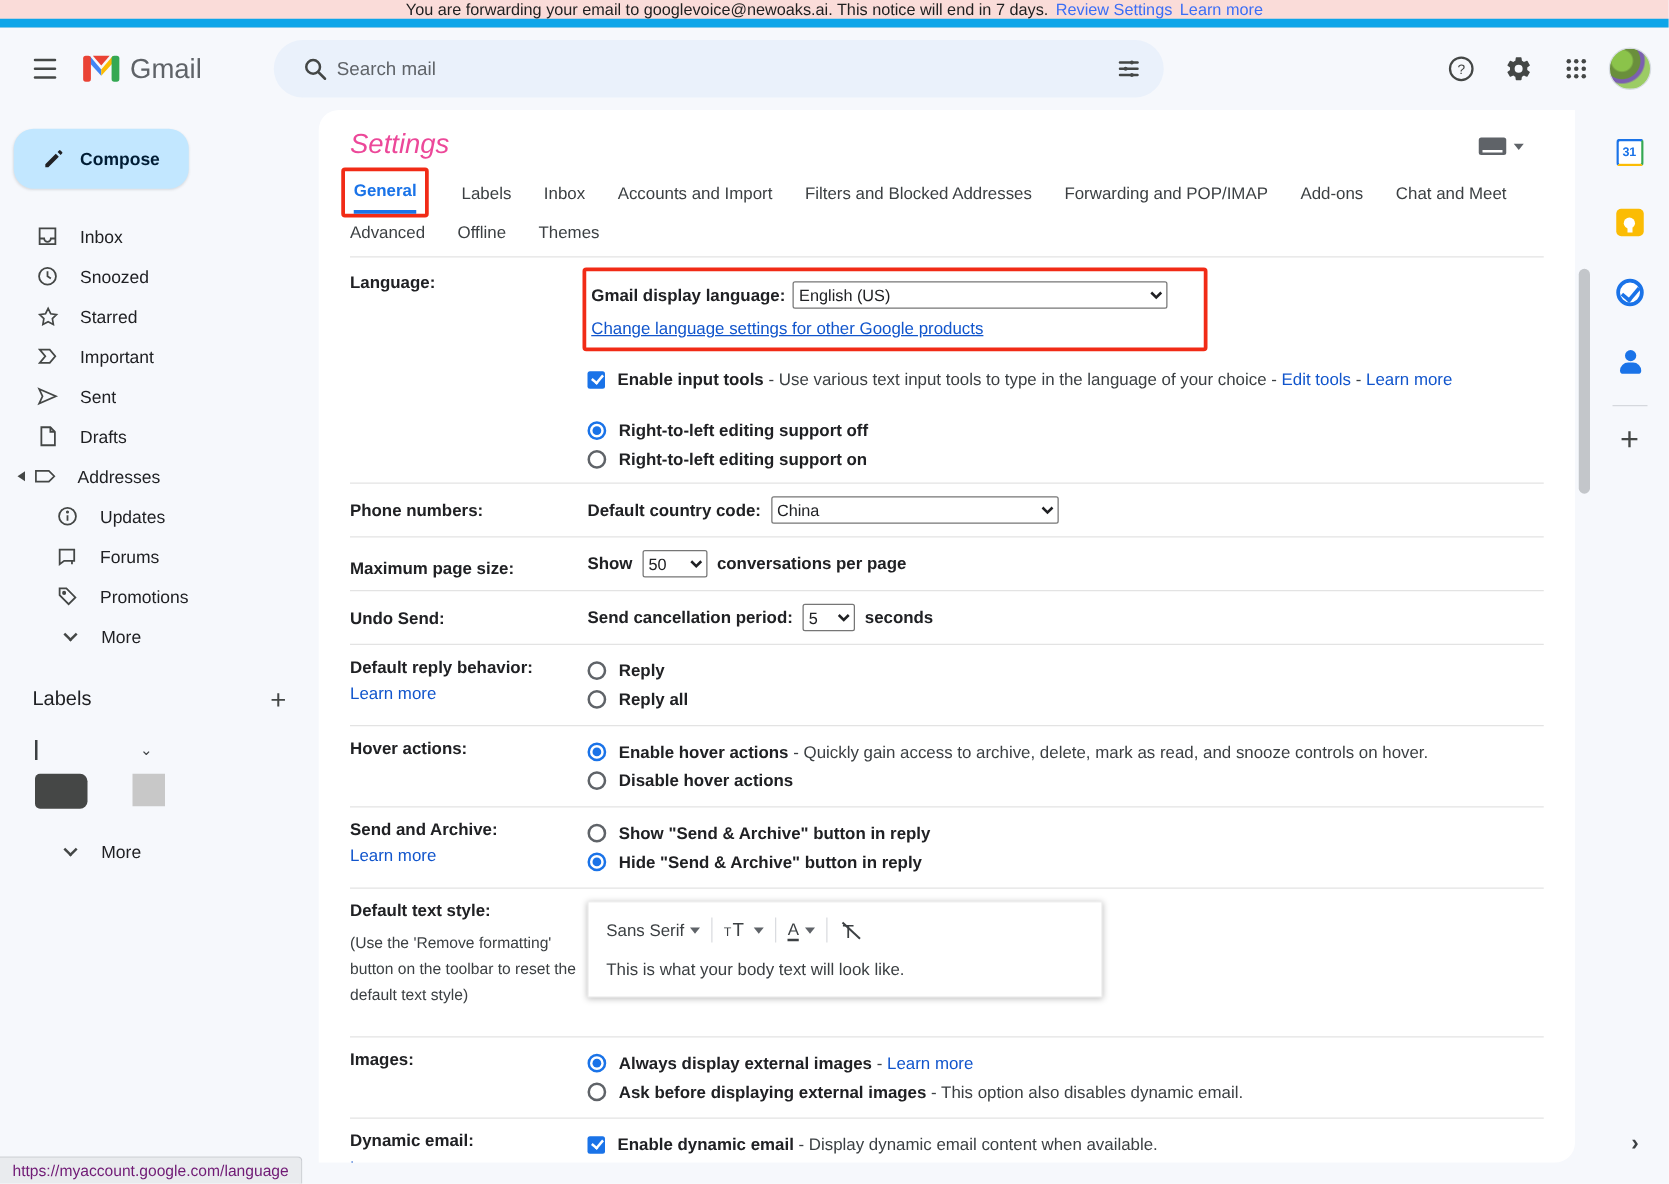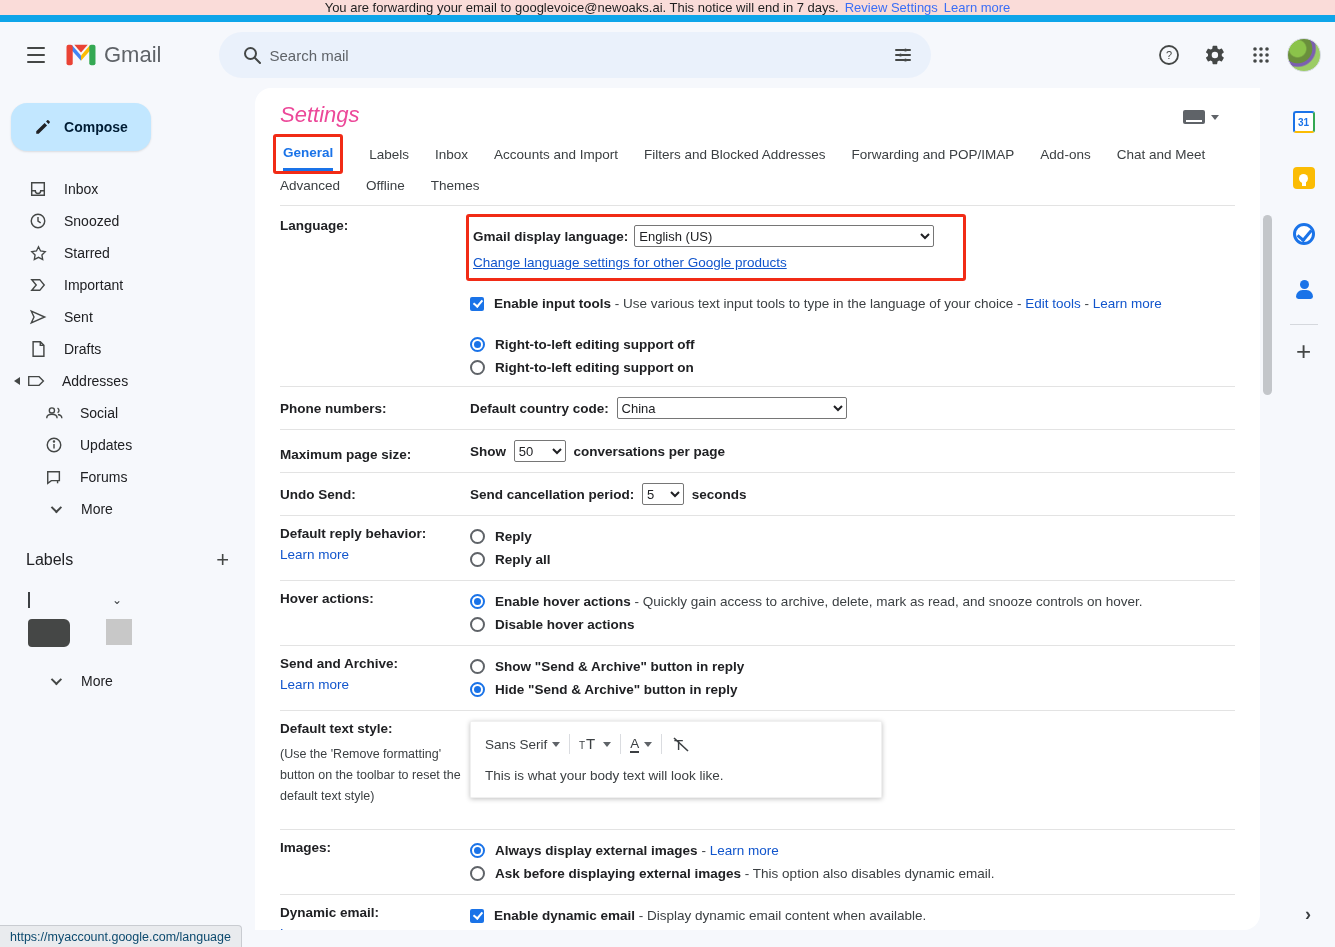--- a/index.html
+++ b/index.html
@@ -62,21 +62,21 @@
   .label-glitch { margin:18px 0 0 28px; }
   .glitch-line1 { display:flex; align-items:center; height:18px; }
   .glitch-bar { width:2px; height:16px; background:#3c4043; }
   .glitch-arr { margin-left:82px; color:#3c4043; font-size:12px; }
   .glitch-line2 { display:flex; gap:36px; margin-top:10px; }
   .sq-dark { width:42px; height:28px; background:#454746; border-radius:4px 6px 6px 4px; }
   .sq-light { width:26px; height:26px; background:#c8c8c8; }
   .statusbar {
     position:absolute; left:0; bottom:0; height:22px; background:#e9ebee;
     border:1px solid #c9ccd1; border-left:none; border-bottom:none; border-radius:0 4px 0 0;
-    display:flex; align-items:center; padding:0 10px; font-size:12.5px; color:#0c4a6e;
+    display:flex; align-items:center; padding:0 10px; font-size:12.5px; color:#701a75;
   }
   
   .rail { position:absolute; top:88px; right:0; width:63px; bottom:0; display:flex; flex-direction:column; align-items:center; }
   .rail .icon-btn { width:40px; height:40px; }
   .rail-div { width:28px; border-top:1px solid #d5d8dd; margin:14px 0 6px 0; }
   .cal-icon { width:22px; height:22px; background:#fff; border:2px solid #1a73e8; border-right-color:#34a853; border-bottom-color:#fbbc04; border-radius:3px; display:flex; align-items:center; justify-content:center; font-size:10px; font-weight:bold; color:#1a73e8; }
   .keep-icon { width:22px; height:22px; background:#fbbc04; border-radius:4px; display:flex; align-items:center; justify-content:center; }
   .keep-bulb { width:9px; height:9px; background:#fff; border-radius:50%; position:relative; }
   .keep-bulb::after { content:""; position:absolute; left:2.5px; top:8px; width:4px; height:4px; background:#fff; }
   .tasks-icon { width:22px; height:22px; border-radius:50%; border:3px solid #1a73e8; position:relative; background:#fff; }
@@ -271,47 +271,45 @@
       <span class="tri-left"></span>
       <span class="ic">
           <svg width="19" height="16" viewBox="0 0 22 18" fill="none" stroke="#444746" stroke-width="1.6">
             <path d="M2 4h12l5 5-5 5H2z"></path>
           </svg>
         </span>
       <span>Addresses</span>
     </div>
     <div class="nav-item sub">
       <span class="ic">
-          <svg width="19" height="14" viewBox="0 0 22 16" fill="none" stroke="#444746" stroke-width="1.6">
-            <circle cx="8" cy="5" r="3"></circle>
-            <path d="M2 14c0-3 3-4.5 6-4.5s6 1.5 6 4.5"></path>
-            <path d="M15 9.8c2.4.4 4.5 1.7 4.5 4.2"></path>
-            <path d="M14.5 2.3a3 3 0 0 1 0 5.4"></path>
-          </svg>
-        </span>
-      <span>Social</span>
-    </div>
-    <div class="nav-item sub">
-      <span class="ic">
           <svg width="18" height="18" viewBox="0 0 20 20" fill="none" stroke="#444746" stroke-width="1.6">
             <circle cx="10" cy="10" r="7.5"></circle>
             <line x1="10" y1="9" x2="10" y2="14"></line>
             <circle cx="10" cy="6.2" r="0.6" fill="#444746"></circle>
           </svg>
         </span>
       <span>Updates</span>
     </div>
     <div class="nav-item sub">
       <span class="ic">
           <svg width="18" height="17" viewBox="0 0 20 19" fill="none" stroke="#444746" stroke-width="1.6">
             <path d="M3 3h13v10H7l-4 3z"></path>
             <line x1="14" y1="13" x2="14" y2="16"></line>
           </svg>
         </span>
       <span>Forums</span>
+    </div>
+    <div class="nav-item sub">
+      <span class="ic">
+          <svg width="18" height="18" viewBox="0 0 20 20" fill="none" stroke="#444746" stroke-width="1.6">
+            <path d="M3 3h6l8 8-6 6-8-8z"></path>
+            <circle cx="7" cy="7" r="1" fill="#444746"></circle>
+          </svg>
+        </span>
+      <span>Promotions</span>
     </div>
     <div class="nav-item more-item">
       <span class="ic">
           <span class="chev"></span>
         </span>
       <span>More</span>
     </div>
   </div>
   <div class="labels-hdr">
     <span>Labels</span>

